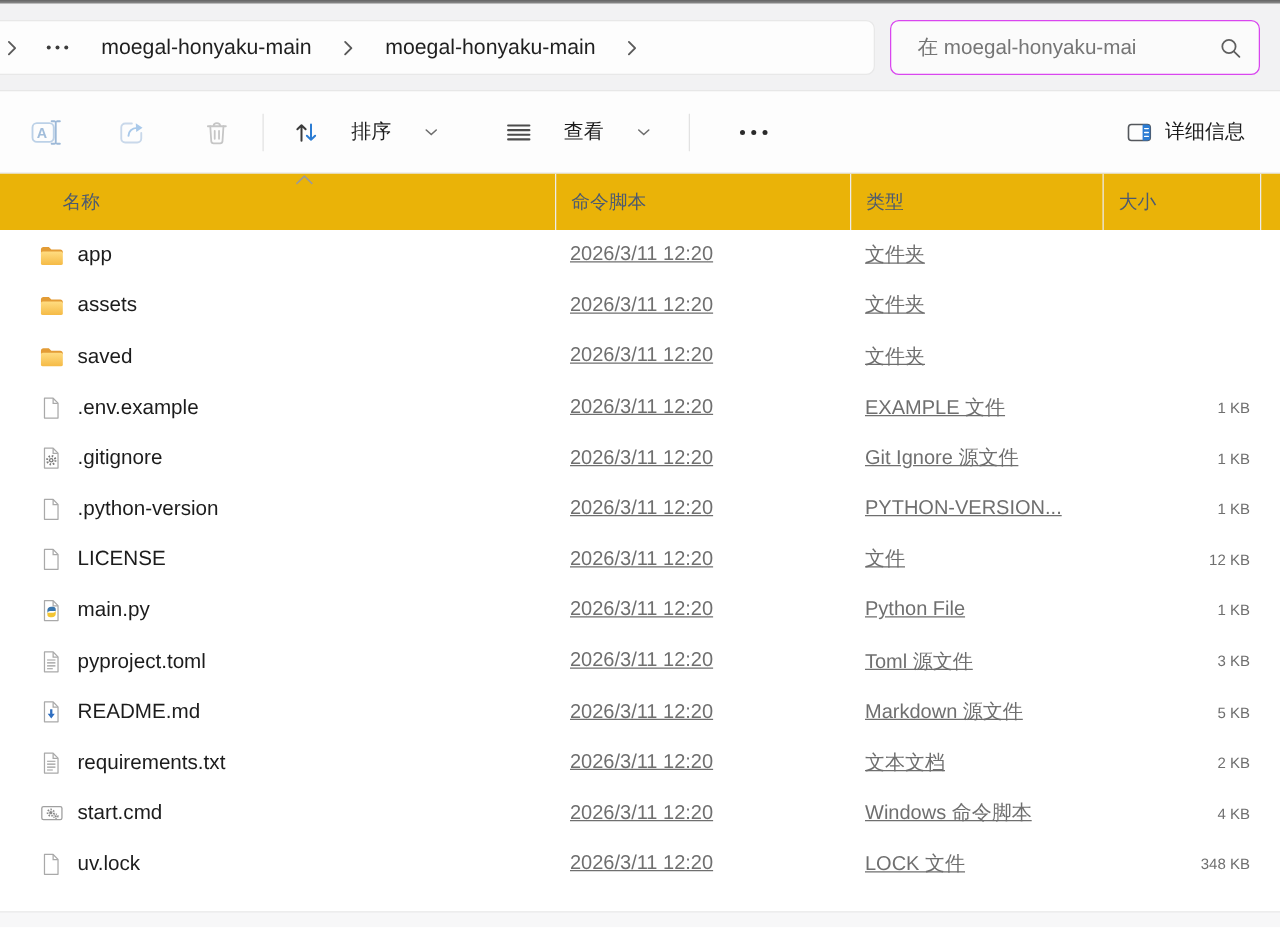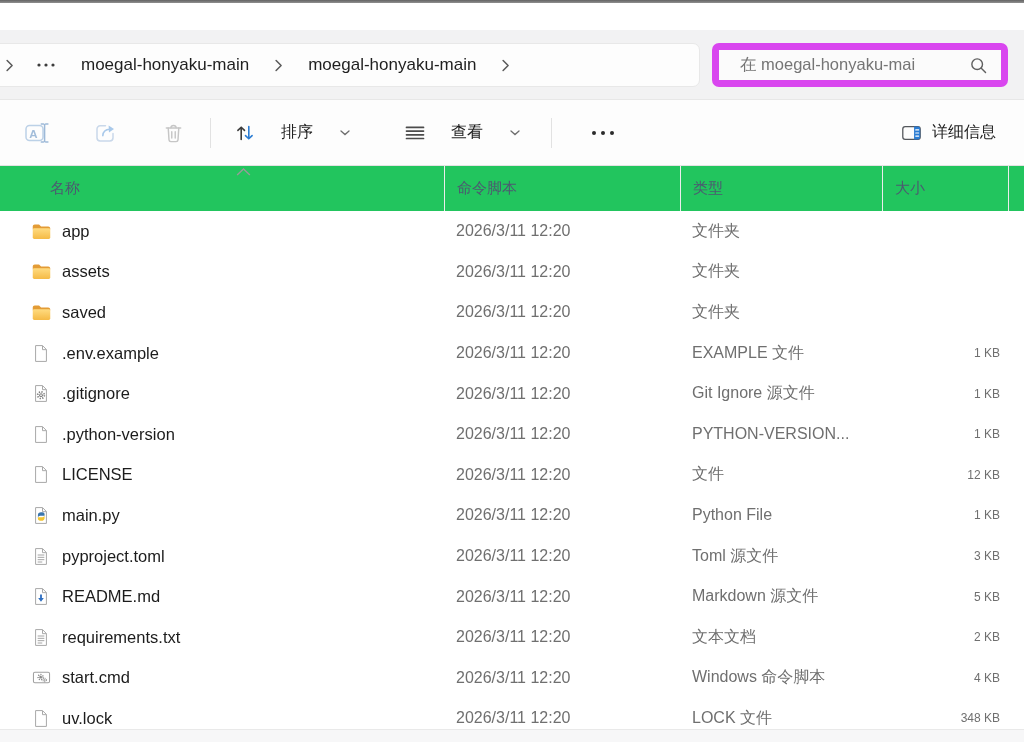--- a/index.html
+++ b/index.html
@@ -3,68 +3,68 @@
 <meta charset="utf-8">
 <style>
   * { margin:0; padding:0; box-sizing:border-box; }
   html,body { width:1024px; height:742px; }
   body { font-family:"Liberation Sans","DejaVu Sans",sans-serif; background:#fff; overflow:hidden; }
   .window { position:relative; width:1024px; height:742px; background:#fff; overflow:hidden; }
 
   .top-edge { height:3px; background:linear-gradient(#636363,#909090); }
 
   
-  .chrome { position:relative; height:69px; background:#f2f2f3;margin-top:27px; }
+  .chrome { position:relative; height:69px; background:#f2f2f3; }
   .address-bar {
     position:absolute; left:-12px; top:13px; width:712px; height:44px;
     background:#fdfdfd; border:1px solid #e8e8e8; border-radius:7px;
     display:flex; align-items:center; font-size:17px; color:#1f1f1f;
   }
   .crumb-chevron { display:flex; align-items:center; padding:0 11px; height:100%; cursor:pointer; }
   .crumb-overflow { display:flex; align-items:center; padding:0 10px; height:100%; cursor:pointer; }
   .crumb { padding:0 14px; height:100%; display:flex; align-items:center; cursor:pointer; white-space:nowrap; }
   .search-box {
     position:absolute; left:712px; top:13px; width:296px; height:44px;
-    background:#fbfbfb; border:7px solid #d946ef; border-radius:7px;
+    background:#fbfbfb; border:1px solid #d946ef; border-radius:7px;
     display:flex; align-items:center; justify-content:space-between; padding:0 13px 0 21px;
   }
   .search-placeholder { color:#757575; font-size:16.5px; white-space:nowrap; overflow:hidden; }
 
   
   .toolbar {
     height:67px; background:#fdfdfd; border-top:1px solid #e7e7e7; border-bottom:1px solid #e3e3e3;
     display:flex; align-items:center; padding:0 24px 0 14px;
   }
   .tb-btn { display:flex; align-items:center; justify-content:center; width:46px; height:40px; border-radius:5px; cursor:pointer; }
   .tb-group { display:flex; align-items:center; gap:24px; padding:0 12px; height:40px; border-radius:5px; cursor:pointer; font-size:16px; color:#1c1c1c; }
   .tb-divider { width:1px; height:30px; background:#e2e2e2; margin:0 10px; }
   .tb-spacer { flex:1; }
   .details-toggle { display:flex; align-items:center; gap:9px; font-size:16px; color:#1c1c1c; cursor:pointer; padding:6px 4px; border-radius:5px; }
 
   
   .header-row {
     position:relative; height:45px; display:grid;
     grid-template-columns:444px 236px 202px 126px;
-    align-items:center; font-size:15px; color:#4c5a70; background:#22c55e;
+    align-items:center; font-size:15px; color:#4c5a70; background:#eab308;
   }
   .hcell { height:100%; display:flex; align-items:center; cursor:pointer; }
   .hcell.name { padding-left:50px; }
   .hcell.sep { border-left:1px solid #ececec; padding-left:12px; }
   .hsep-end { position:absolute; left:1008px; top:0; width:1px; height:100%; background:#ececec; }
   .sort-caret { position:absolute; left:235px; top:-3px; }
 
   
   .file-list { background:#fff; }
   .row {
     display:grid; grid-template-columns:444px 236px 202px 126px;
     height:40.6px; align-items:center; cursor:default;
   }
   .cell-name { display:flex; align-items:center; gap:10px; padding-left:30px; font-size:16.5px; color:#1c1c1c; overflow:hidden; white-space:nowrap; }
   .file-icon { width:22px; height:22px; flex:none; display:flex; align-items:center; justify-content:center; }
-  .cell-date, .cell-type { font-size:16px; color:#6f6f6f; padding-left:12px; white-space:nowrap; }
+  .cell-date, .cell-type { font-size:16px; color:#6f6f6f; padding-left:12px; white-space:nowrap;text-decoration:underline; }
   .cell-size { font-size:12px; color:#6f6f6f; text-align:right; padding-right:8px; white-space:nowrap; }
 
   .footer-bar { position:absolute; left:0; right:0; bottom:0; height:13px; background:#f7f7f8; border-top:1px solid #e9e9e9; }
 </style>
 </head>
 <body>
 
 <div class="window">
 
   <div class="top-edge"></div>

